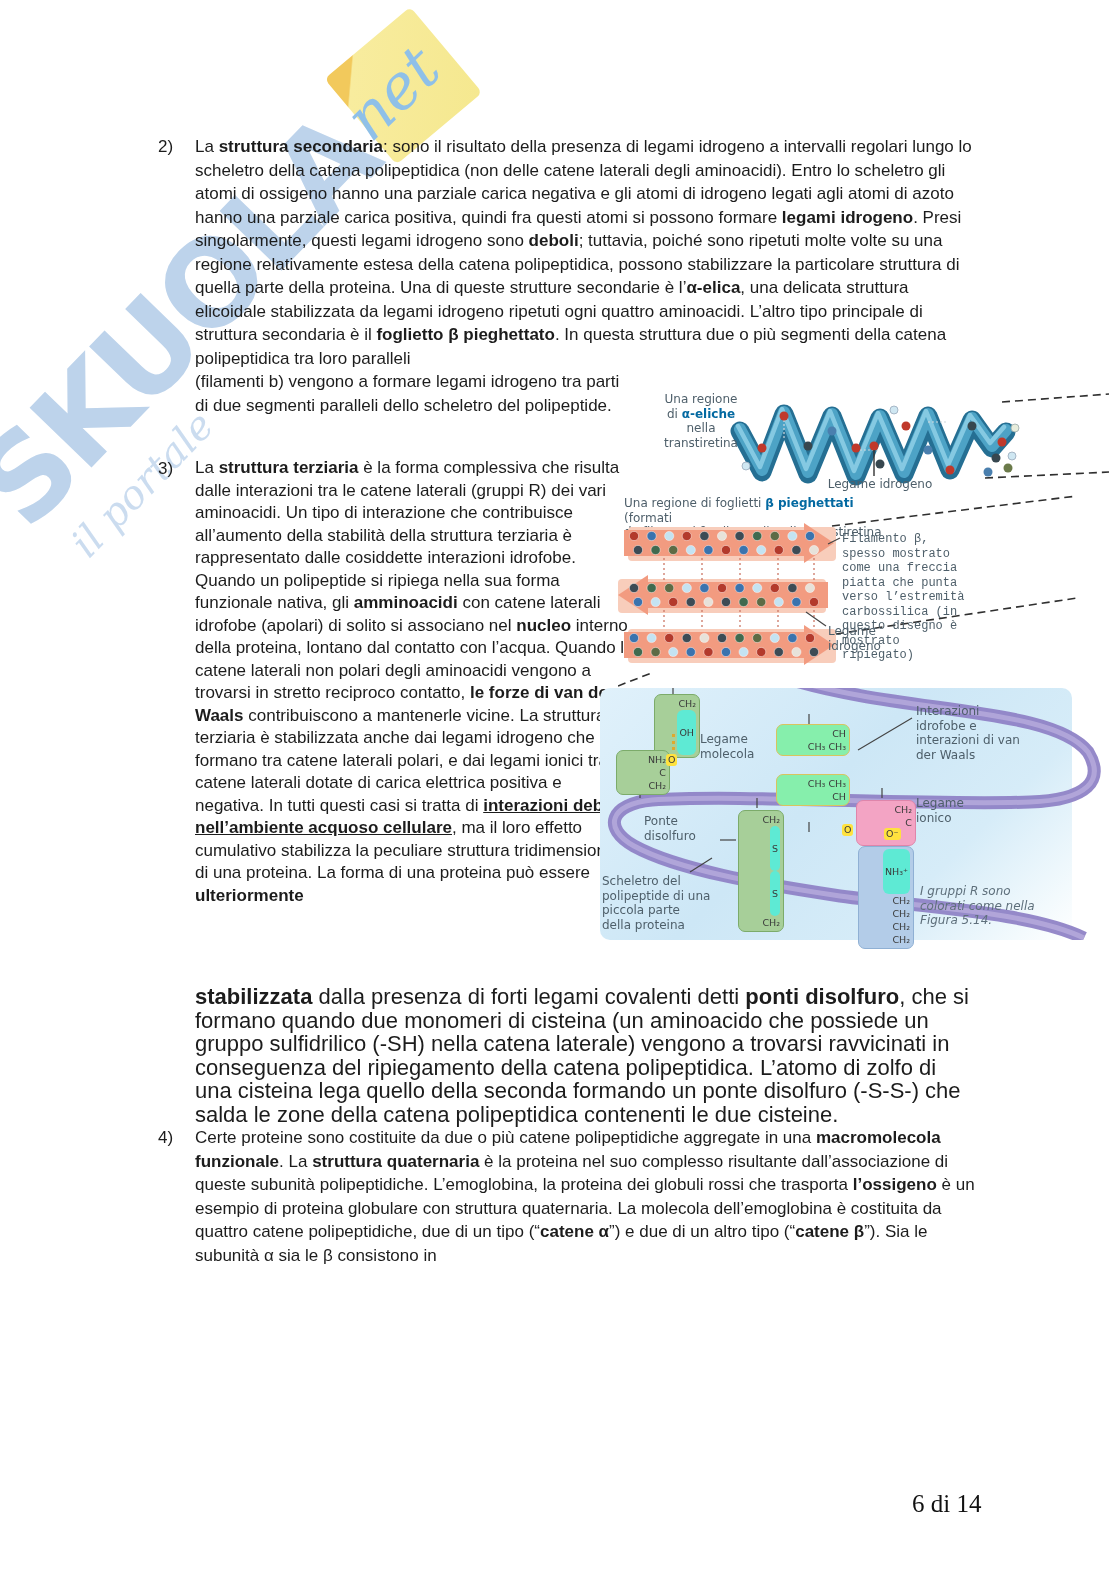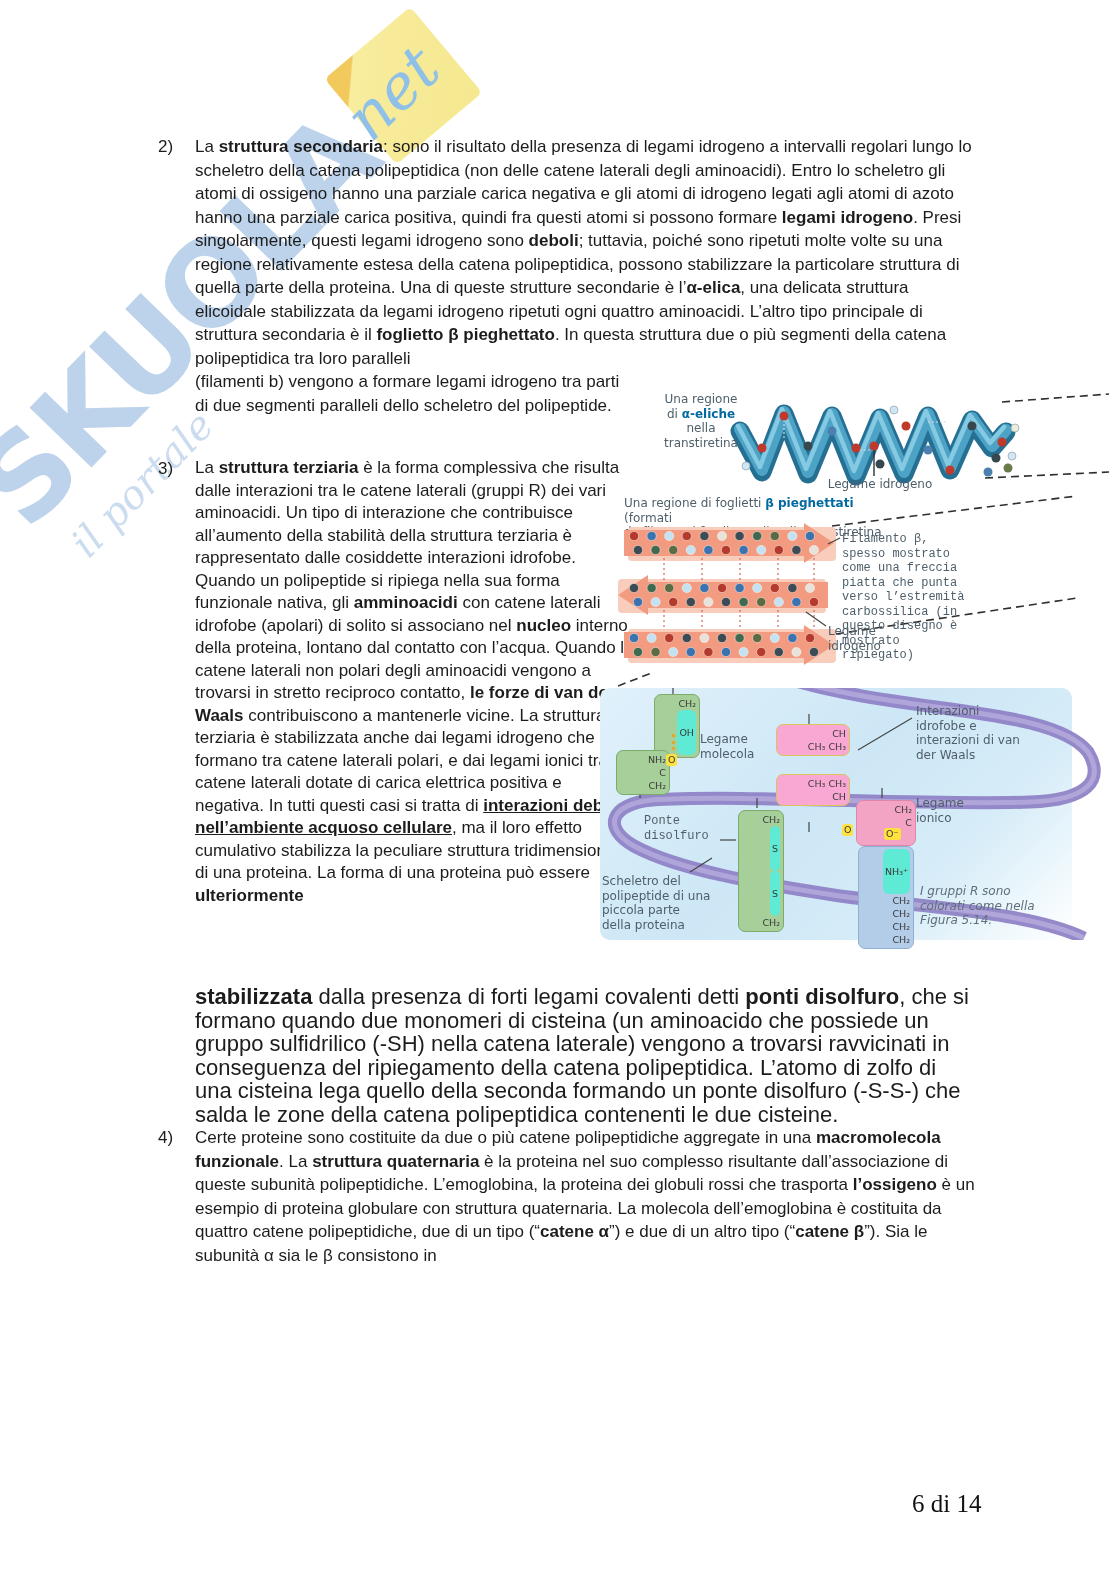--- a/index.html
+++ b/index.html
@@ -28,21 +28,21 @@
   .footer{position:absolute;left:912px;top:1490px;font-family:"Liberation Serif",serif;font-size:25px;color:#111;z-index:1;}
   
   .fig{position:absolute;z-index:1;}
   .figlabel{position:absolute;font-family:"DejaVu Sans",sans-serif;font-size:12px;line-height:14.5px;color:#4e5f6a;}
   .figlabel b{color:#0369a1;}
   .fig3box{position:absolute;left:0;top:0;width:472px;height:252px;border-radius:10px;
            background:linear-gradient(135deg,#e0f1fb 0%,#cde7f6 45%,#d6ecf8 72%,#f3fafd 92%,#ffffff 100%);}
   .chem{position:absolute;font-family:"DejaVu Sans",sans-serif;font-size:9.5px;line-height:13px;
         text-align:right;color:#3a3a3a;border-radius:7px;padding:2px 3px;z-index:2;}
   .green{background:#a7cf99;border:1px solid #7cab6a;}
-  .yellowb{background:#f9a8d4;border:1px solid #d9c45e;}
+  .yellowb{background:#86efac;border:1px solid #d9c45e;}
   .pink{background:#f3a4c4;border:1px solid #df85aa;}
   .blueb{background:#b3cce8;border:1px solid #8fb0d4;}
   .hl{background:#5eead4;border-radius:6px;padding:16px 2px;display:inline-block;}
   .hl-abs{position:absolute;font-family:"DejaVu Sans",sans-serif;font-size:9.5px;line-height:12px;
           background:#ffe23e;border-radius:3px;padding:0 2px;color:#3a3a3a;z-index:3;}
   .hbond-dots{position:absolute;width:0;border-left:3px dotted #dfa92e;z-index:2;}
   .note-italic{font-style:italic;color:#5f707c;}
   svg{display:block;}
 </style>
 </head>
@@ -295,21 +295,21 @@
 
     <div class="figlabel" style="left:100px;top:44px;width:70px;">
       <span>Legame</span><br>
       <span>molecola</span>
     </div>
     <div class="figlabel" style="left:316px;top:16px;width:112px;">Interazioni idrofobe e interazioni di van der Waals</div>
     <div class="figlabel" style="left:316px;top:108px;width:80px;">
       <span>Legame</span><br>
       <span>ionico</span>
     </div>
-    <div class="figlabel" style="left:44px;top:126px;width:74px;font-family:Liberation Mono, monospace;">
+    <div class="figlabel" style="left:44px;top:126px;width:74px;">
       <span>Ponte</span><br>
       <span>disolfuro</span>
     </div>
     <div class="figlabel" style="left:2px;top:186px;width:110px;">Scheletro del polipeptide di una piccola parte della proteina</div>
     <div class="figlabel note-italic" style="left:320px;top:196px;width:118px;">I gruppi R sono colorati come nella Figura 5.14.</div>
   </div>
 
   <div class="footer">6 di 14</div>
 
 </div>

